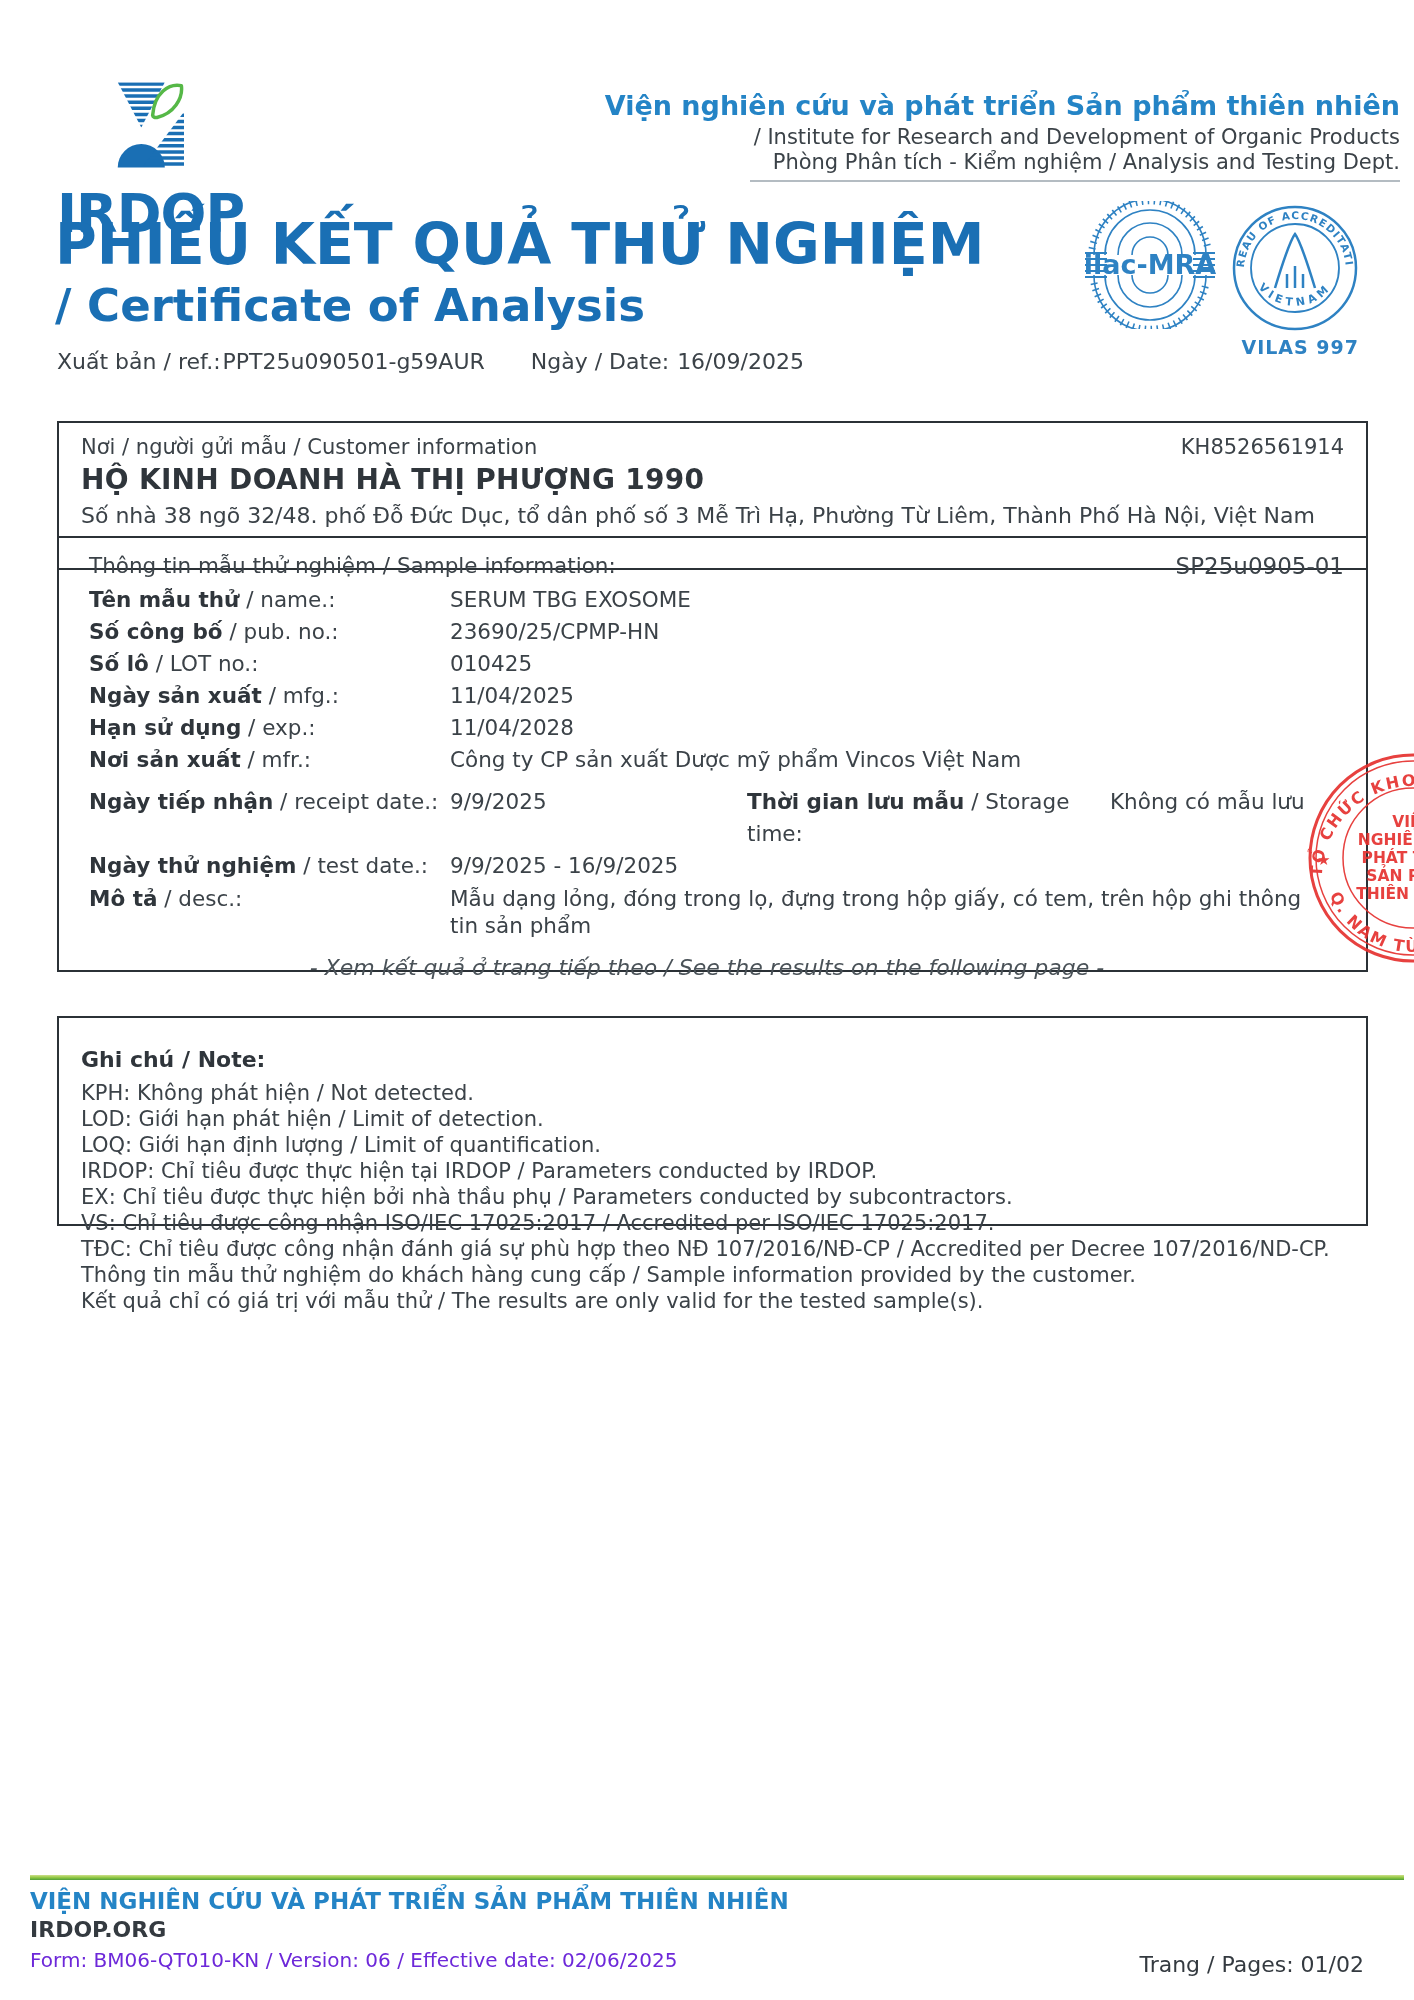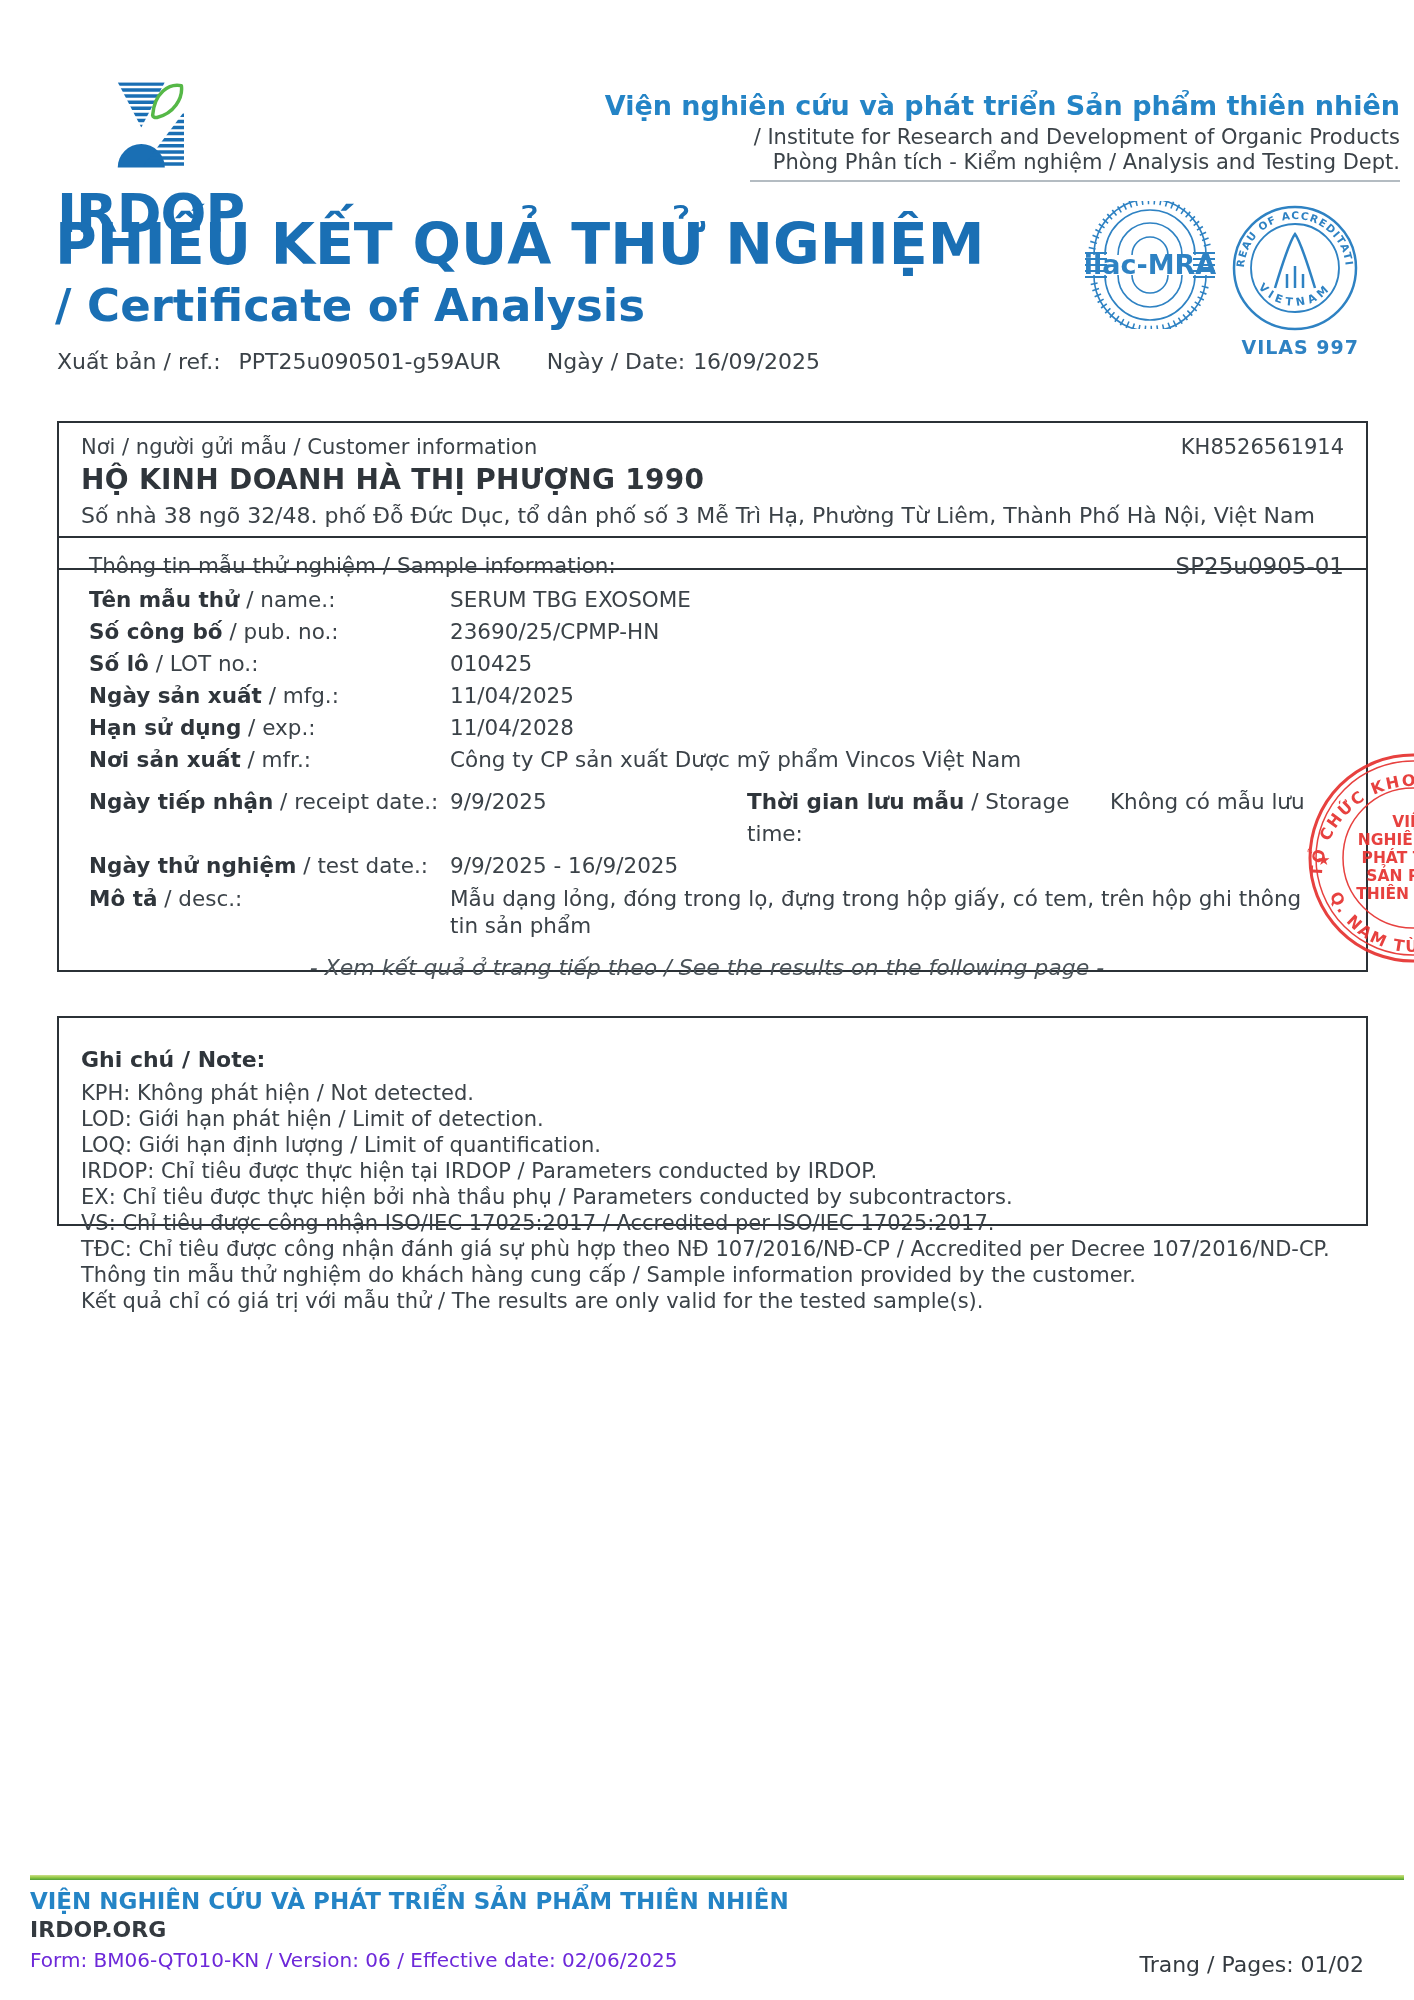--- a/index.html
+++ b/index.html
@@ -12,21 +12,21 @@
   .brand-name{font-size:54px;font-weight:bold;color:#1a6fb4;letter-spacing:-1px;}
   .org{position:absolute;top:90px;right:14px;text-align:right;line-height:1.18;}
   .org-vi{font-size:27px;font-weight:bold;color:#2484c6;margin-bottom:3px;}
   .org-en,.org-dept{font-size:21px;color:#3b4248;}
   .org-rule{margin-top:6px;margin-left:auto;width:650px;border-bottom:2px solid #b4bcc2;}
   
   .title{position:absolute;left:55px;top:210px;color:#1a6fb4;}
   .title-vi{font-size:57px;font-weight:bold;line-height:68px;}
   .title-en{font-size:45px;font-weight:bold;line-height:56px;}
   .refline{position:absolute;left:57px;top:349px;font-size:22px;color:#3b4248;}
-  .ref-value{margin-left:18px;}
+  .ref-value{margin-left:2px;}
   .date-group{margin-left:46px;}
   .date-value{margin-left:8px;}
   
   .seal-ilac{position:absolute;left:1083px;top:201px;}
   .seal-boa{position:absolute;left:1231px;top:204px;}
   .vilas{position:absolute;left:1229px;top:336px;width:130px;text-align:right;
          font-size:19px;font-weight:bold;color:#2e82c3;letter-spacing:1px;}
   
   .box{position:absolute;left:57px;width:1311px;border:2px solid #2b3136;box-sizing:border-box;}
   .box-customer{top:421px;height:149px;padding:12px 22px;}

